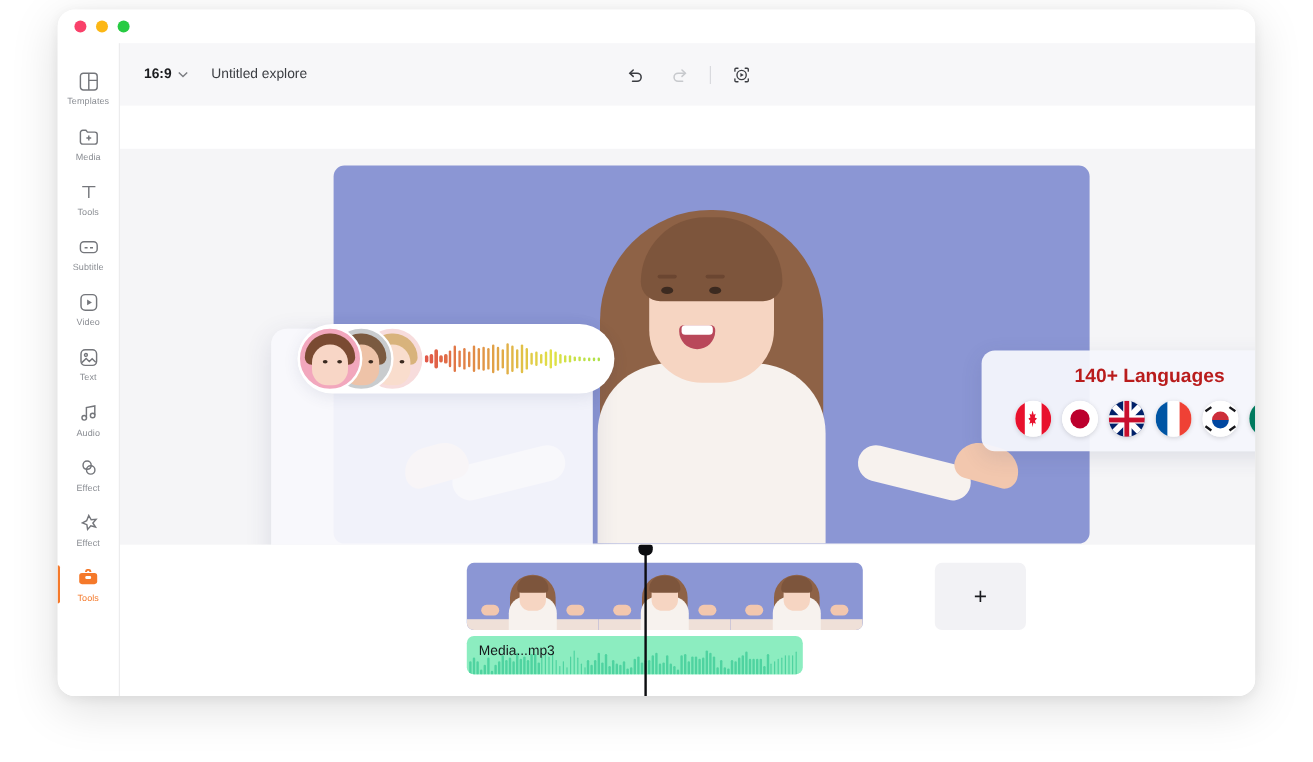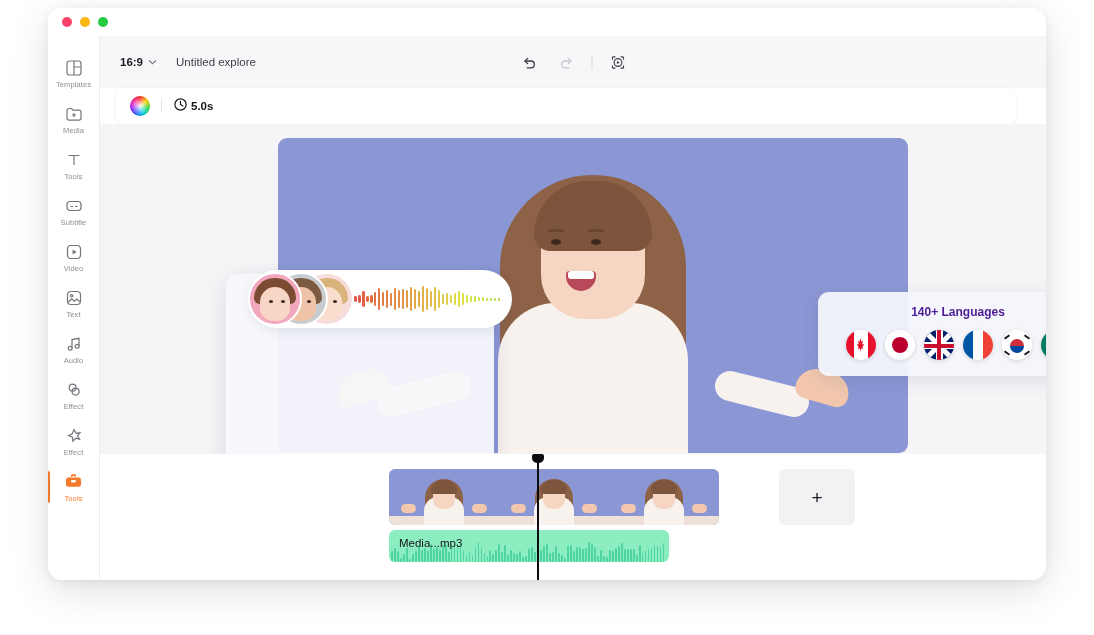--- a/index.html
+++ b/index.html
@@ -272,21 +272,21 @@
   
   .lang-card {
     position: absolute; left: 718px; top: 168px;
     width: 280px; height: 84px;
     background: rgba(244,245,252,.95);
     border-radius: 11px;
     box-shadow: 0 5px 18px rgba(60,66,110,.12);
     display: flex; flex-direction: column; align-items: center;
     padding-top: 13px;
   }
-  .lang-title { font-size: 12px; font-weight: bold; color: #4c1d95; }
+  .lang-title { font-size: 16px; font-weight: bold; color: #b91c1c; }
   .flag-row { display: flex; gap: 9px; margin-top: 11px; }
   .flag {
     width: 30px; height: 30px; border-radius: 50%;
     overflow: hidden; position: relative;
     box-shadow: 0 1px 4px rgba(0,0,0,.15);
     background: #fff;
   }
   
   .flag.ca::before { content:""; position:absolute; inset:0; background:#fff; }
   .flag.ca .s1, .flag.ca .s2 { position:absolute; top:0; width:8px; height:100%; background:#e8112d; }
@@ -524,33 +524,20 @@
         <svg width="17" height="17" viewBox="0 0 18 18" fill="none" stroke="currentColor" stroke-width="1.2">
           <circle cx="9" cy="9" r="4.1"></circle>
             <path d="M7.9 7.3l3 1.7-3 1.7z" fill="currentColor" stroke="none"></path>
           <path d="M3.1 5.6V4a1 1 0 011-1h1.7M14.9 5.6V4a1 1 0 00-1-1h-1.7M3.1 12.4V14a1 1 0 001 1h1.7M14.9 12.4V14a1 1 0 01-1 1h-1.7" stroke-linecap="round"></path>
         </svg>
       </span>
     </div>
 
   </div>
 
-  <div class="propbar">
-    <div class="color-wheel"></div>
-    <span class="pb-sep"></span>
-    <div class="dur">
-      <span>
-        <svg width="15" height="15" viewBox="0 0 16 16" fill="none" stroke="#16161a" stroke-width="1.25">
-          <circle cx="8" cy="8" r="6"></circle>
-            <path d="M8 4.6V8l2.6 1.6" stroke-linecap="round"></path>
-        </svg>
-      </span>
-      <span class="dur-txt">5.0s</span>
-    </div>
-  </div>
 
   <div class="canvas-area">
 
     <div class="video-frame">
       <div class="woman">
         <div class="w-hair-back"></div>
         <div class="w-neck"></div>
         <div class="w-body"></div>
         <div class="w-arm l"></div>
           <div class="w-arm r"></div>

